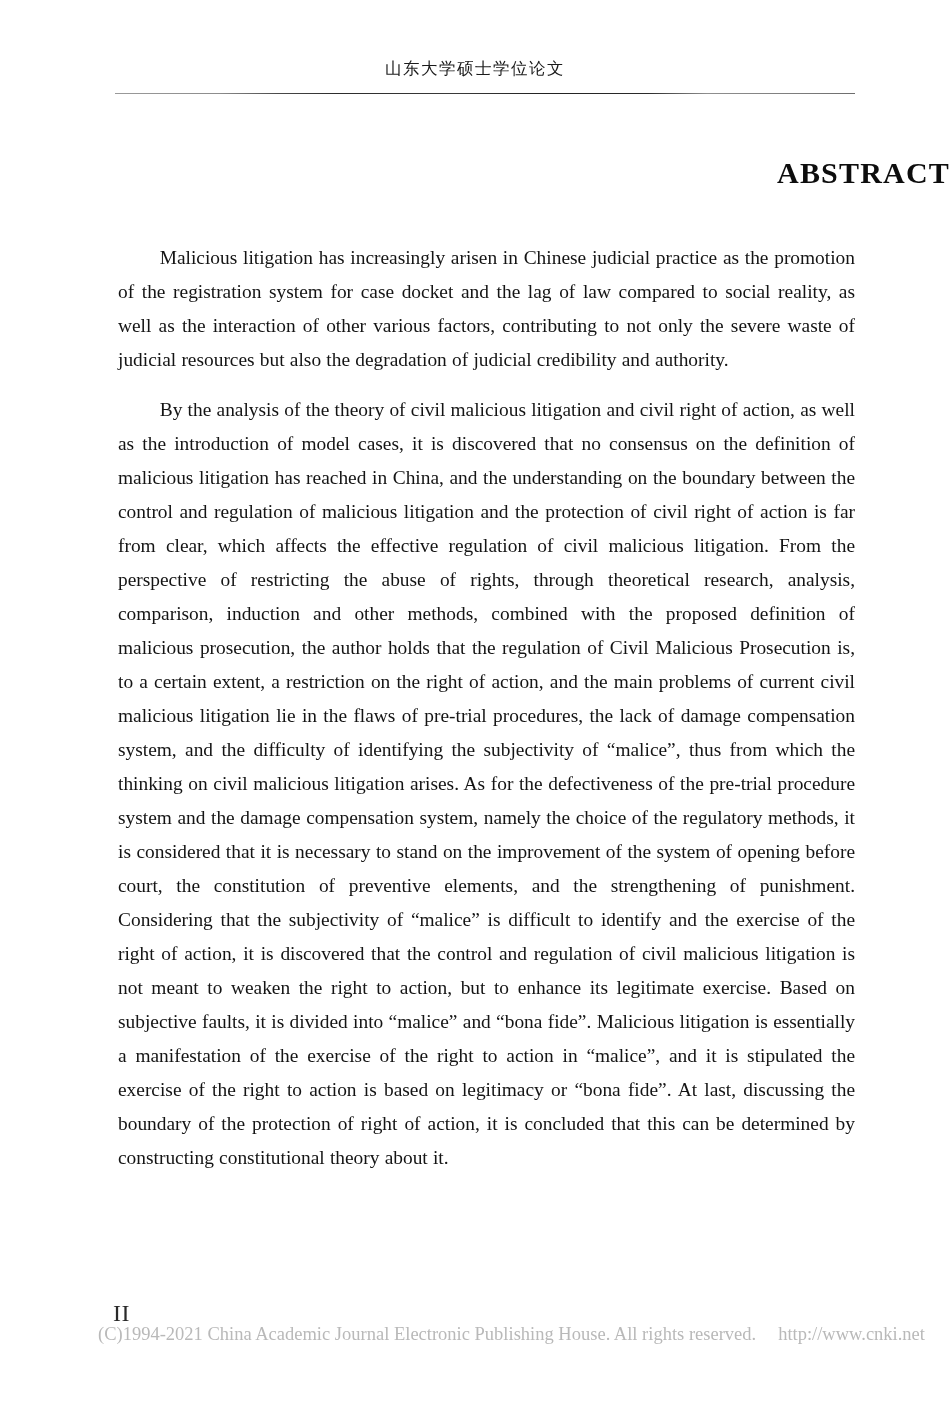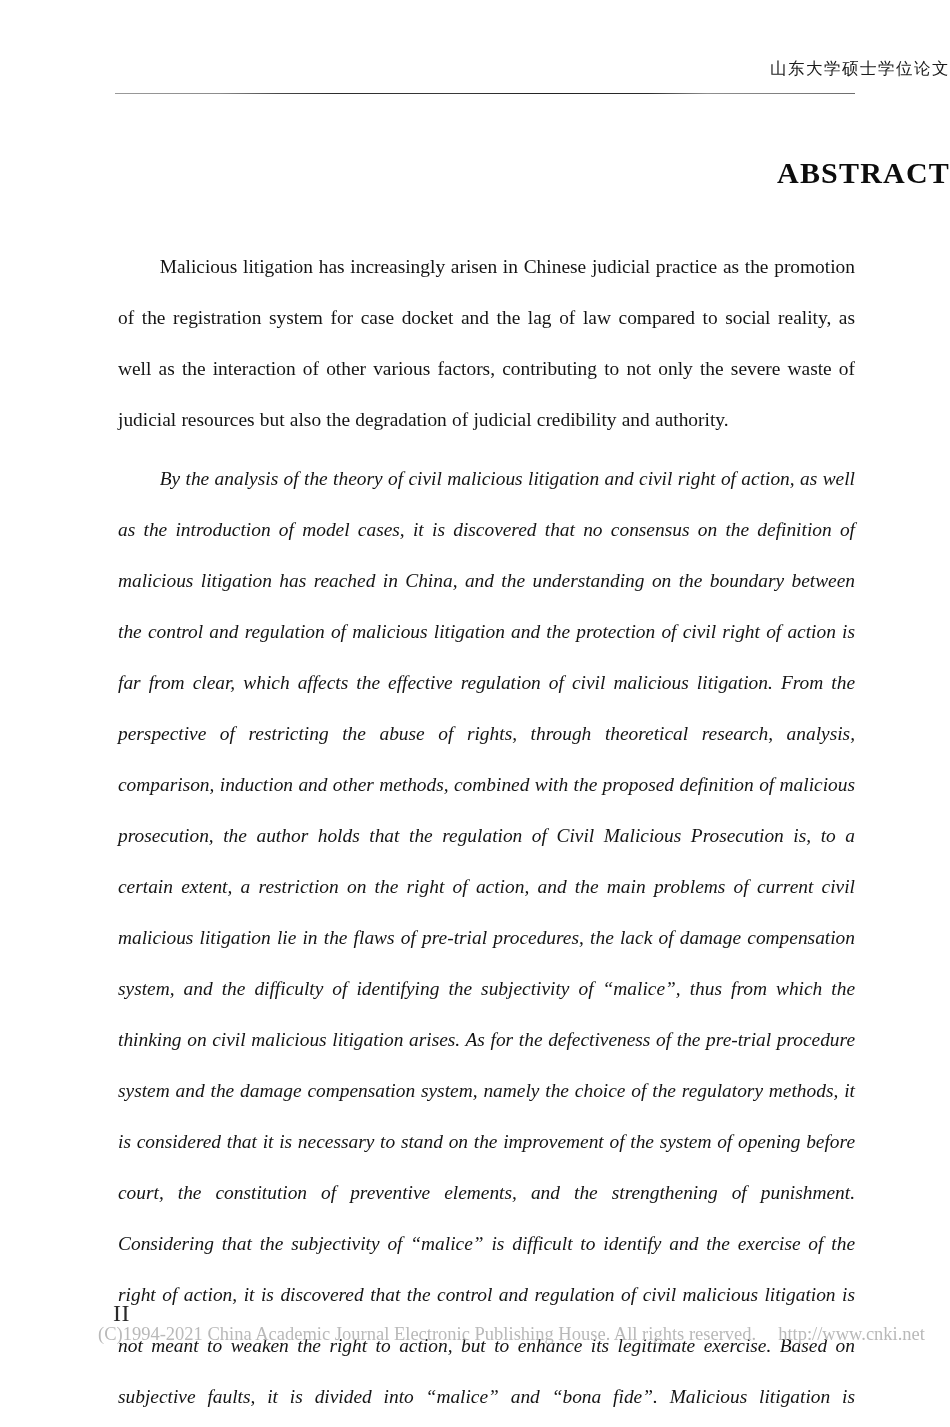--- a/index.html
+++ b/index.html
@@ -22,21 +22,21 @@
     height: 1427px;
     background: #ffffff;
   }
 
   
   .header {
     position: absolute;
     left: 0;
     top: 58px;
     width: 950px;
-    text-align: right;
+    text-align: center;
   }
   .header-text {
     font-family: "DejaVu Serif", "Liberation Serif", serif;
     font-size: 16.5px;
     letter-spacing: 1.5px;
     color: #1a1a1a;
     display: inline-block;
   }
   .header-rule {
     position: absolute;
@@ -77,27 +77,26 @@
     left: 118px;
     top: 241px;
     width: 737px;
   }
   .para {
     margin: 0;
     text-align: justify;
     text-justify: inter-word;
     text-indent: 2.15em;
     font-size: 19.4px;
-    line-height: 51px;
+    line-height: 34px;
     color: #141414;
     word-spacing: 0.02em;
   }
   .para + .para {
-    margin-top: 8px;
-    font-style: italic;
+    margin-top: 16px;
   }
 
   
   .page-number {
     position: absolute;
     left: 113px;
     top: 1300px;
     font-size: 24px;
     font-family: "Liberation Serif", "DejaVu Serif", serif;
     color: #2a2a2a;

